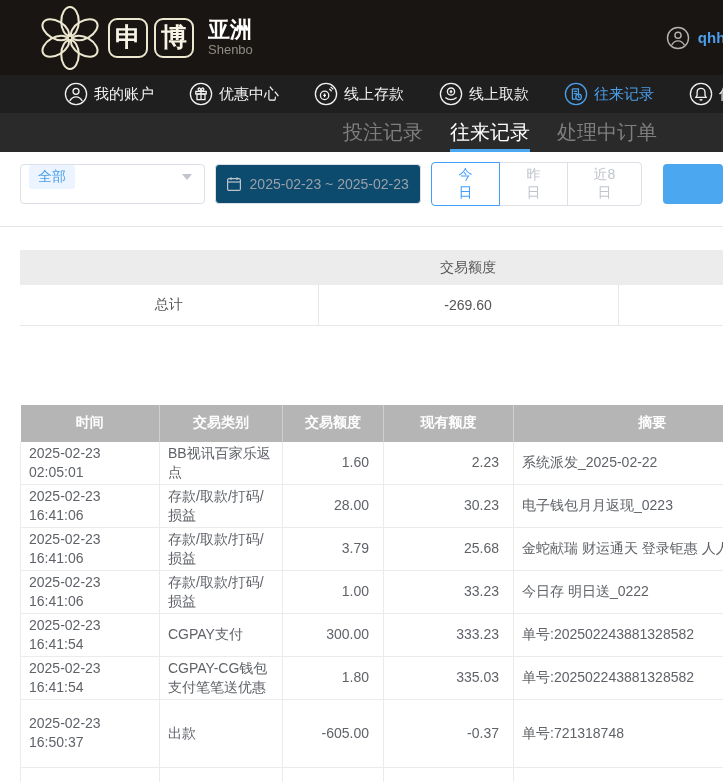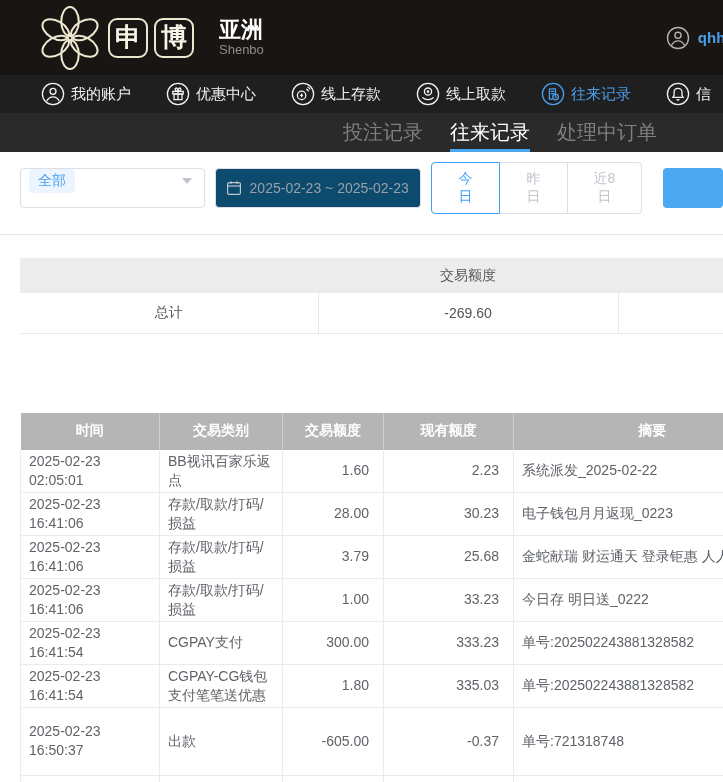--- a/index.html
+++ b/index.html
@@ -6,30 +6,30 @@
   html,body { width:723px; height:782px; overflow:hidden; background:#fff;
     font-family:"Liberation Sans", sans-serif; }
 
   
   .top-header { height:75px; background:#191512; display:flex; align-items:center;
     padding-left:36px; position:relative; }
   .flower { flex:0 0 auto; margin-right:4px; }
   .logo-box { width:40px; height:40px; border:2px solid #ece7cf; border-radius:9px;
     color:#f7f4e6; font-size:26px; font-weight:bold; display:flex; align-items:center;
     justify-content:center; margin-right:6px; }
-  .logo-right { display:flex; flex-direction:column; justify-content:center; margin-left:19px; }
+  .logo-right { display:flex; flex-direction:column; justify-content:center; margin-left:8px; }
   .logo-region { color:#ffffff; font-size:22px; font-weight:bold; line-height:1.05; }
   .logo-latin { color:#8f8c83; font-size:13px; }
   .user-area { position:absolute; right:-14px; top:0; height:75px; display:flex;
     align-items:center; gap:8px; }
   .user-name { color:#4a9eea; font-size:15px; font-weight:bold; }
 
   
   .nav-bar { height:38px; background:#1f1f1f; display:flex; align-items:center;
-    padding-left:41px; gap:35px; }
+    padding-left:64px; gap:35px; }
   .nav-item { display:flex; align-items:center; gap:6px; color:#f2f2f2; font-size:15px;
     white-space:nowrap; cursor:pointer; }
   .nav-item svg { display:block; }
   .nav-item.active { color:#4a9eea; }
 
   
   .sub-tabs { height:39px; background:#2a2a2a; display:flex; align-items:stretch;
     padding-left:343px; gap:27px; }
   .tab { color:#7f7f7f; font-size:20px; display:flex; align-items:center;
     position:relative; cursor:pointer; white-space:nowrap; }
@@ -42,21 +42,21 @@
   .select-box { width:202px; height:40px; border:1px solid #dcdfe6; border-radius:4px;
     display:flex; align-items:center; padding:0 12px 14px 8px; background:#fff; cursor:pointer; }
   .sel-tag { background:#ecf5ff; color:#4a9eea; font-size:14px; padding:3px 9px;
     border-radius:3px; }
   .caret { margin-left:auto; width:0; height:0; border-left:5px solid transparent;
     border-right:5px solid transparent; border-top:6px solid #c0c4cc; }
   .date-box { width:226px; height:40px; border:1px solid #dcdfe6; border-radius:4px;
     display:flex; align-items:center; gap:8px; padding:0 10px; background:#0c4a6e; cursor:pointer; }
   .date-text { color:#9aa0a8; font-size:14px; white-space:nowrap; }
   .btn-group { display:flex; }
-  .qbtn { height:52px; padding:0 23px; background:#fff; border:1px solid #dcdfe6;
+  .qbtn { height:44px; padding:0 23px; background:#fff; border:1px solid #dcdfe6;
     color:#c0c4cc; font-size:14px; cursor:pointer; margin-left:-1px;
     font-family:"Liberation Sans", sans-serif; }
   .qbtn:first-child { border-radius:4px 0 0 4px; margin-left:0; }
   .qbtn:last-child { border-radius:0 4px 4px 0; }
   .qbtn.active { border-color:#409eff; color:#409eff; position:relative; z-index:1; }
   .search-btn { width:60px; height:40px; margin-left:11px; background:#4aa7f0;
     border:none; border-radius:4px; flex:0 0 auto; cursor:pointer; }
 
   .divider { height:1px; background:#e4e7ea; margin-top:20px; }
 

